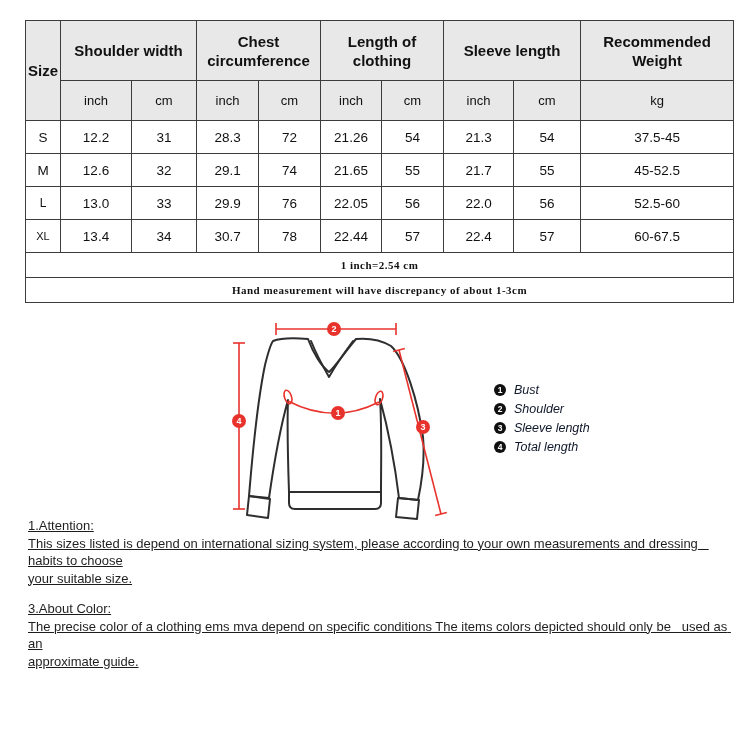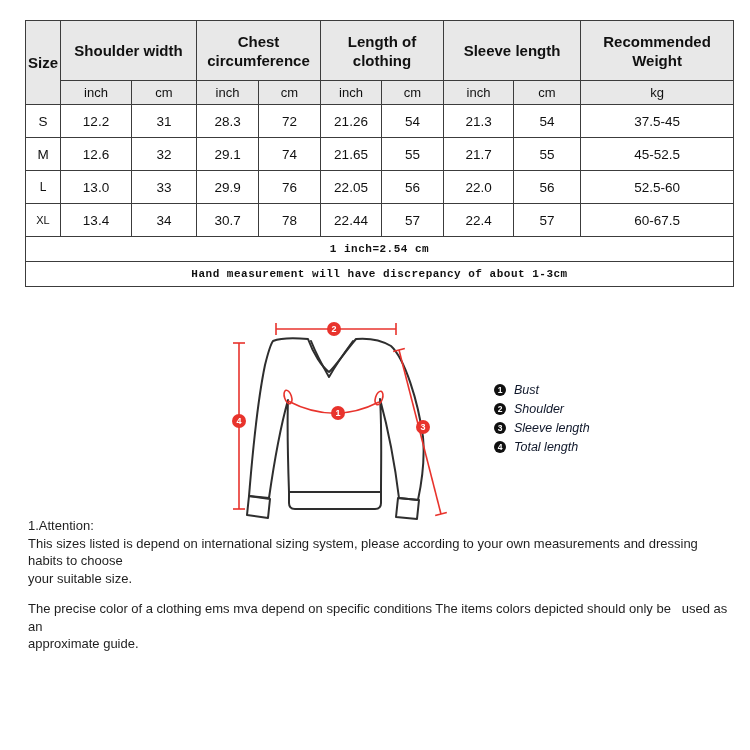--- a/index.html
+++ b/index.html
@@ -8,42 +8,42 @@
   #page { position:relative; width:750px; height:750px; background:#fff; overflow:hidden; }
 
   
   .size-table-wrap { position:absolute; left:25px; top:20px; }
   table.size-table { border-collapse:collapse; table-layout:fixed; width:708px; }
   table.size-table th, table.size-table td {
       border:1px solid #3c3c3c; text-align:center; vertical-align:middle;
       font-size:13px; color:#111; padding:0 2px; background:#fff;
   }
   table.size-table th { background:#e8e8e8; font-weight:bold; font-size:15px; line-height:19px; }
-  tr.units-row th { font-weight:normal; font-size:13px; height:24px; }
+  tr.units-row th { font-weight:normal; font-size:13px; height:40px; }
   tr.head-row { height:60px; }
   tr.data-row { height:33px; }
   tr.data-row td { font-size:13.5px; }
   td.size-cell { font-size:15px; }
   tr.r2 td.size-cell { font-size:12px; }
   tr.r3 td.size-cell { font-size:11px; }
-  tr.note-row td { height:25px; font-family:Liberation Mono, monospace;
+  tr.note-row td { height:25px; font-family:Liberation Serif, serif;
                    font-weight:bold; font-size:11px; letter-spacing:0.5px; }
 
   
   .diagram { position:absolute; left:225px; top:313px; width:250px; height:222px; }
   .legend { position:absolute; left:494px; top:380px; }
   .legend-item { display:flex; align-items:center; height:19px; }
   .legend-bullet { width:12px; height:12px; border-radius:50%; background:#101010;
                    color:#fff; font-size:8.5px; font-weight:bold; line-height:12px;
                    text-align:center; margin-right:8px; flex:0 0 12px; }
   .legend-label { font-size:12.5px; color:#0f172a;font-style:italic; }
 
   
   .sections { position:absolute; left:28px; top:517px; width:700px; }
-  .section { margin-bottom:13px; }
+  .section { margin-bottom:13px;text-decoration:underline; }
   .sec-heading { font-size:13px; line-height:17.5px; color:#1f1f1f; white-space:pre-wrap; }
   .sec-heading:empty { display:none; }
   .sec-body { font-size:13px; line-height:17.5px; color:#1f1f1f; white-space:pre-wrap; }
 
   svg text.marker-num { fill:#ffffff; font-size:9px; font-weight:bold;
                         font-family:"Liberation Sans", sans-serif; text-anchor:middle; }
 </style>
 </head>
 <body>
 
@@ -207,19 +207,20 @@
 
   <div class="sections">
     <div class="section">
       <div class="sec-heading">1.Attention:</div>
       <div class="sec-body">This sizes listed is depend on international sizing system, please according to your own measurements and dressing   habits to choose
 your suitable size.</div>
     </div>
     <div class="section">
     </div>
     <div class="section">
+      <div class="sec-heading">3.About Color:</div>
       <div class="sec-body">The precise color of a clothing ems mva depend on specific conditions The items colors depicted should only be   used as an
 approximate guide.</div>
     </div>
 
   </div>
 
 </div>
 
 </body></html>

